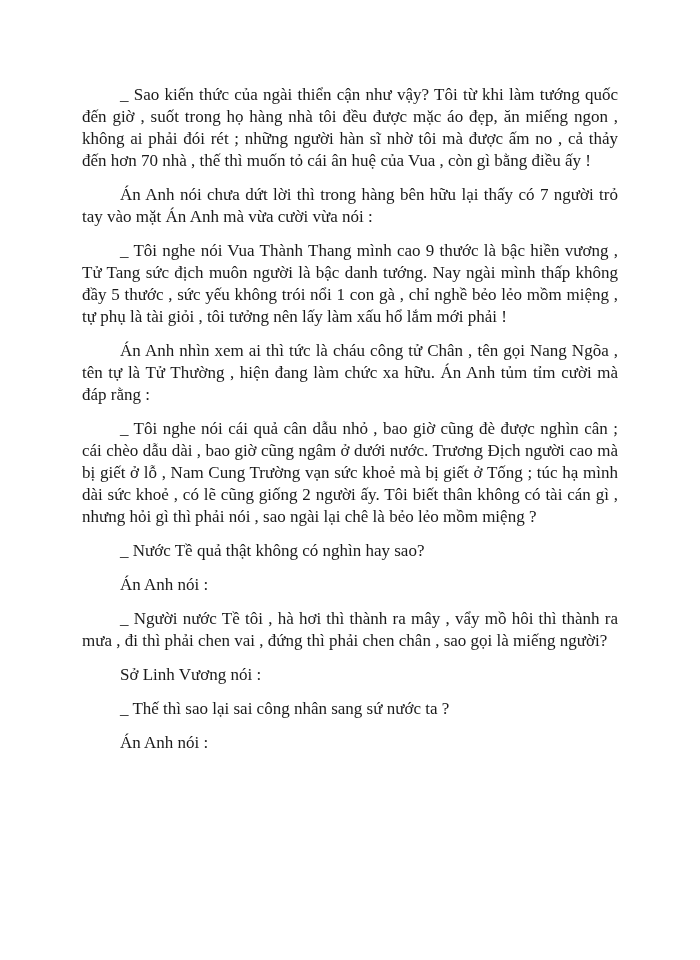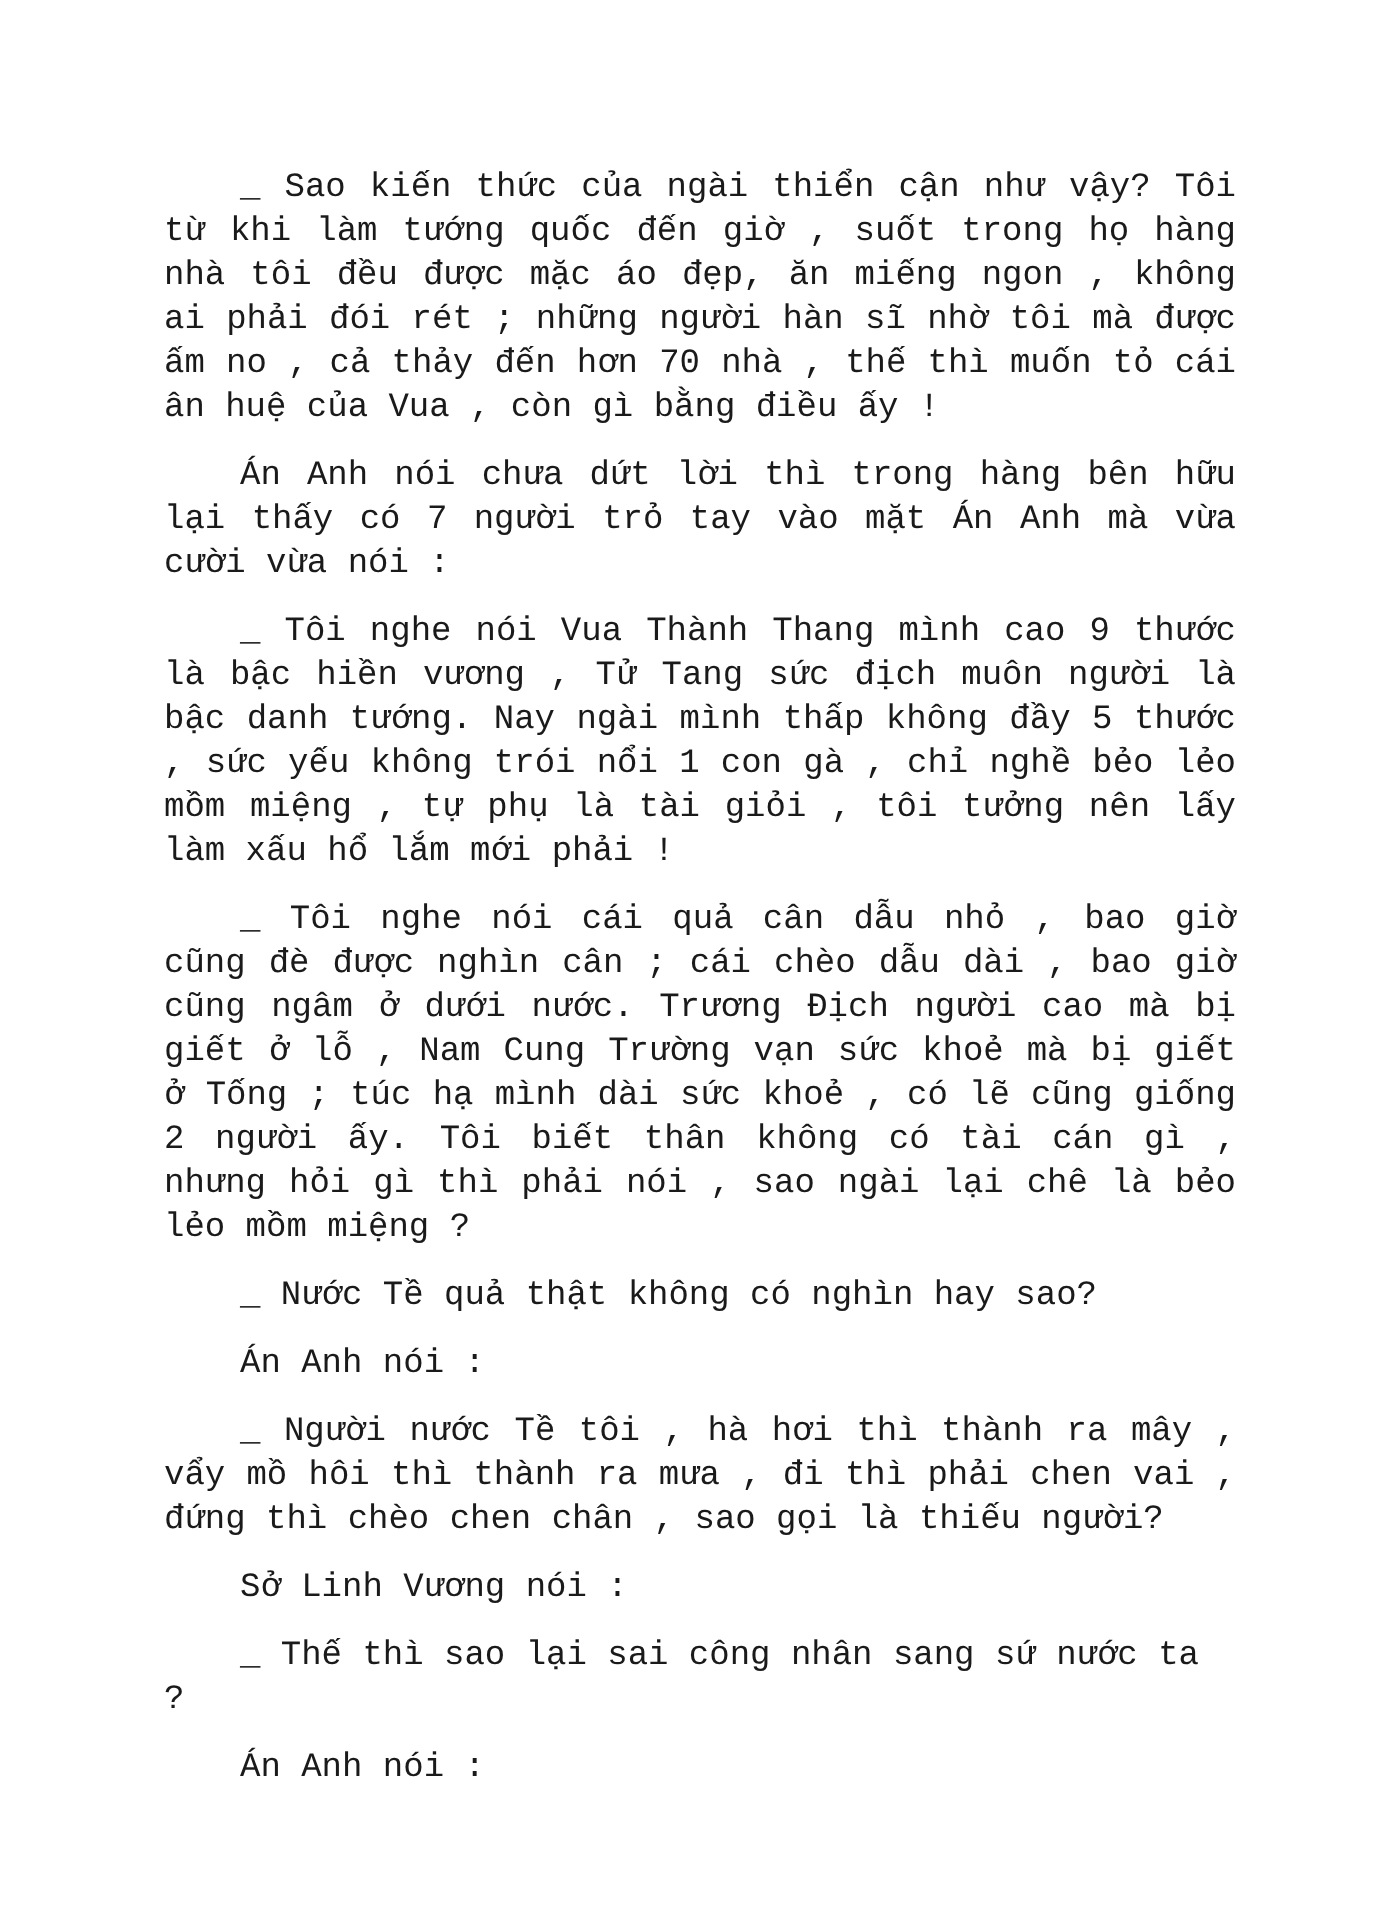--- a/index.html
+++ b/index.html
@@ -1,31 +1,32 @@
 <!DOCTYPE html>
 <html><head>
   <meta charset="utf-8">
   <style>
     html, body { margin: 0; padding: 0; background: #ffffff; }
     body { width: 700px; height: 960px; overflow: hidden; position: relative; }
     .page {
       position: absolute; left: 82px; top: 84px; width: 536px;
-      font-family: Liberation Mono, monospace; font-size: 17px; line-height: 22px;
+      font-family: Liberation Serif, serif; font-size: 17px; line-height: 22px;
       color: #1a1a1a; text-align: justify;
     }
     .para { margin: 0 0 12px 0; text-indent: 38px; }
     .para.short { text-align: left; }
   </style>
 </head>
 <body>
 
 <div class="page">
   <p class="para">_ Sao kiến thức của ngài thiển cận như vậy? Tôi từ khi làm tướng quốc đến giờ , suốt trong họ hàng nhà tôi đều được mặc áo đẹp, ăn miếng ngon , không ai phải đói rét ; những người hàn sĩ nhờ tôi mà được ấm no , cả thảy đến hơn 70 nhà , thế thì muốn tỏ cái ân huệ của Vua , còn gì bằng điều ấy !</p>
   <p class="para">Án Anh nói chưa dứt lời thì trong hàng bên hữu lại thấy có 7 người trỏ tay vào mặt Án Anh mà vừa cười vừa nói :</p>
   <p class="para">_ Tôi nghe nói Vua Thành Thang mình cao 9 thước là bậc hiền vương , Tử Tang sức địch muôn người là bậc danh tướng. Nay ngài mình thấp không đầy 5 thước , sức yếu không trói nổi 1 con gà , chỉ nghề bẻo lẻo mồm miệng , tự phụ là tài giỏi , tôi tưởng nên lấy làm xấu hổ lắm mới phải !</p>
+  <p class="para">Án Anh nhìn xem ai thì tức là cháu công tử Chân , tên gọi Nang Ngõa , tên tự là Tử Thường , hiện đang làm chức xa hữu. Án Anh tủm tỉm cười mà đáp rằng :</p>
   <p class="para">_ Tôi nghe nói cái quả cân dẫu nhỏ , bao giờ cũng đè được nghìn cân ; cái chèo dẫu dài , bao giờ cũng ngâm ở dưới nước. Trương Địch người cao mà bị giết ở lỗ , Nam Cung Trường vạn sức khoẻ mà bị giết ở Tống ; túc hạ mình dài sức khoẻ , có lẽ cũng giống 2 người ấy. Tôi biết thân không có tài cán gì , nhưng hỏi gì thì phải nói , sao ngài lại chê là bẻo lẻo mồm miệng ?</p>
   <p class="para short">_ Nước Tề quả thật không có nghìn hay sao?</p>
   <p class="para short">Án Anh nói :</p>
-  <p class="para">_ Người nước Tề tôi , hà hơi thì thành ra mây , vẩy mồ hôi thì thành ra mưa , đi thì phải chen vai , đứng thì chèo chen chân , sao gọi là thiếu người?</p>
+  <p class="para">_ Người nước Tề tôi , hà hơi thì thành ra mây , vẩy mồ hôi thì thành ra mưa , đi thì phải chen vai , đứng thì phải chen chân , sao gọi là miếng người?</p>
   <p class="para short">Sở Linh Vương nói :</p>
   <p class="para short">_ Thế thì sao lại sai công nhân sang sứ nước ta ?</p>
   <p class="para short">Án Anh nói :</p>
 </div>
 
 </body></html>

